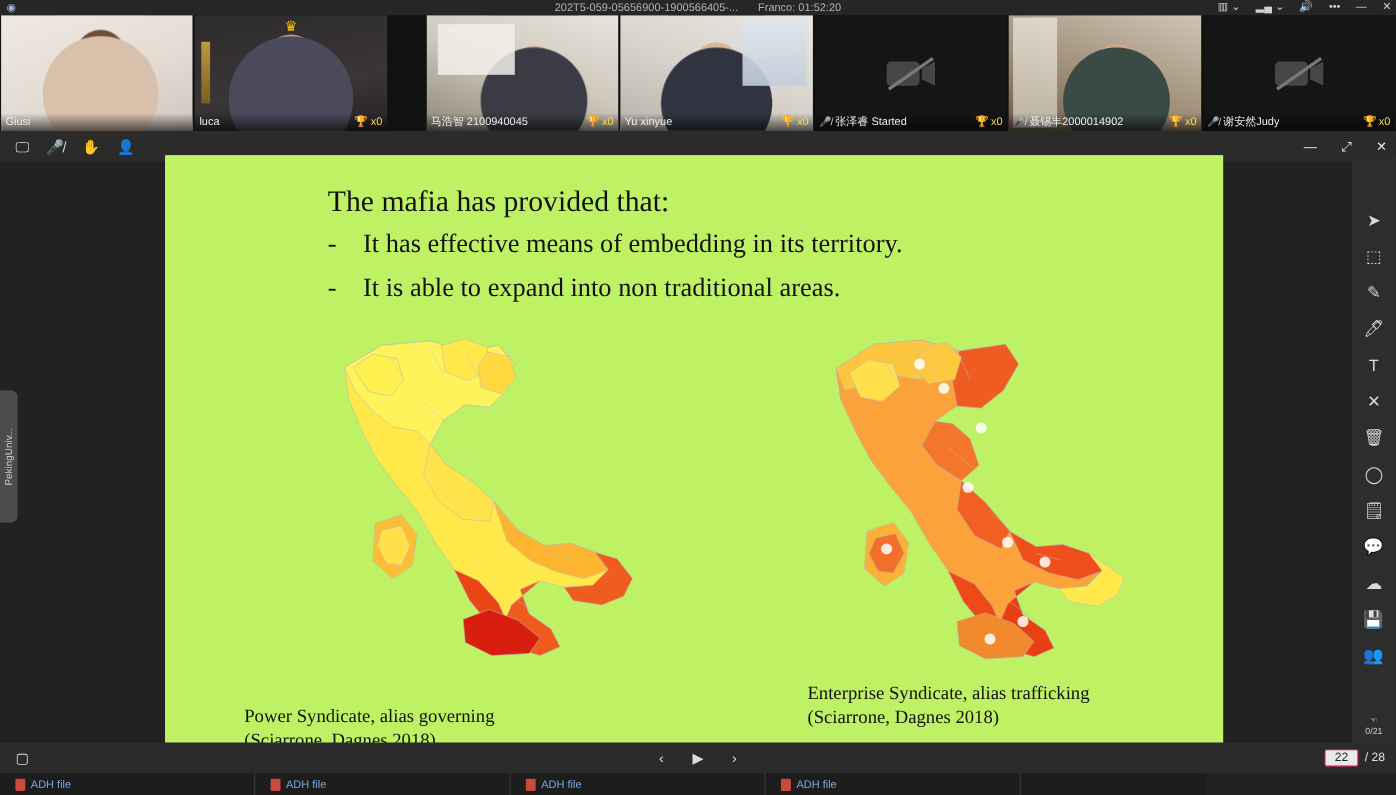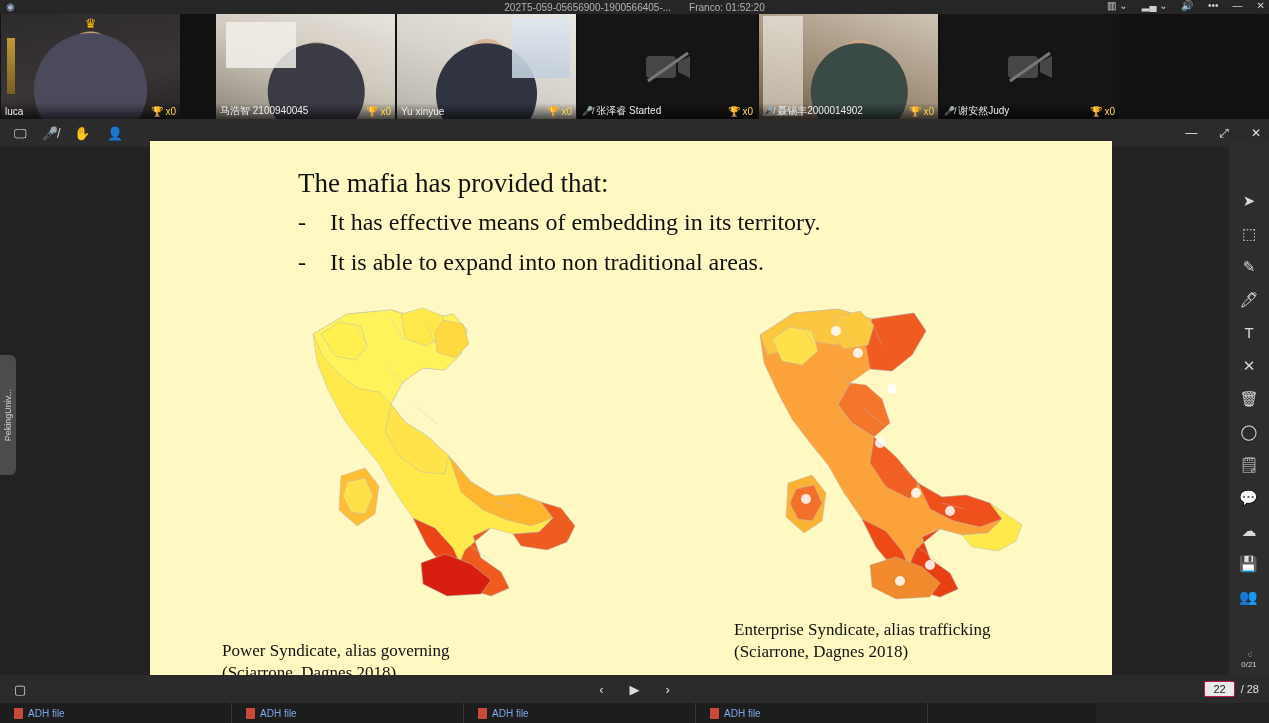--- a/index.html
+++ b/index.html
@@ -98,21 +98,21 @@
     position: absolute; left: 0; top: 355px; width: 16px; height: 120px;
     background: #4c4c4c; border-radius: 0 6px 6px 0;
     color: #cfcfcf; font-size: 9px;
     display: flex; align-items: center; justify-content: center;
   }
   .leftrail span { writing-mode: vertical-rl; transform: rotate(180deg); white-space: nowrap; }
 
   
   .slide {
     position: absolute; left: 150px; top: 141px; width: 962px; height: 542px;
-    background: #fef9c3;
+    background: #bef264;
   }
   .slide h1 {
     font-family: "Liberation Serif", serif;
     font-size: 27px; font-weight: 400; color: #111;
     position: absolute; left: 148px; top: 27px; white-space: nowrap;
   }
   .bullet {
     font-family: "Liberation Serif", serif;
     font-size: 24px; color: #111; position: absolute; left: 148px;
     display: flex; gap: 24px;
@@ -190,20 +190,27 @@
       <span>▂▄ ⌄</span>
       <span>🔊</span>
       <span>•••</span>
       <span>—</span>
       <span>✕</span>
     </div>
   </div>
 
   <div class="strip">
 
+    <div class="tile p1">
+      <div class="nameplate">
+        <span class="nm">
+            <span>Giusi</span>
+          </span>
+      </div>
+    </div>
 
     <div class="tile p2">
       <span class="crown">♛</span>
       <div class="nameplate">
         <span class="nm">
             <span>luca</span>
           </span>
         <span class="pts">
             <span>🏆</span>
             <span>x0</span>

